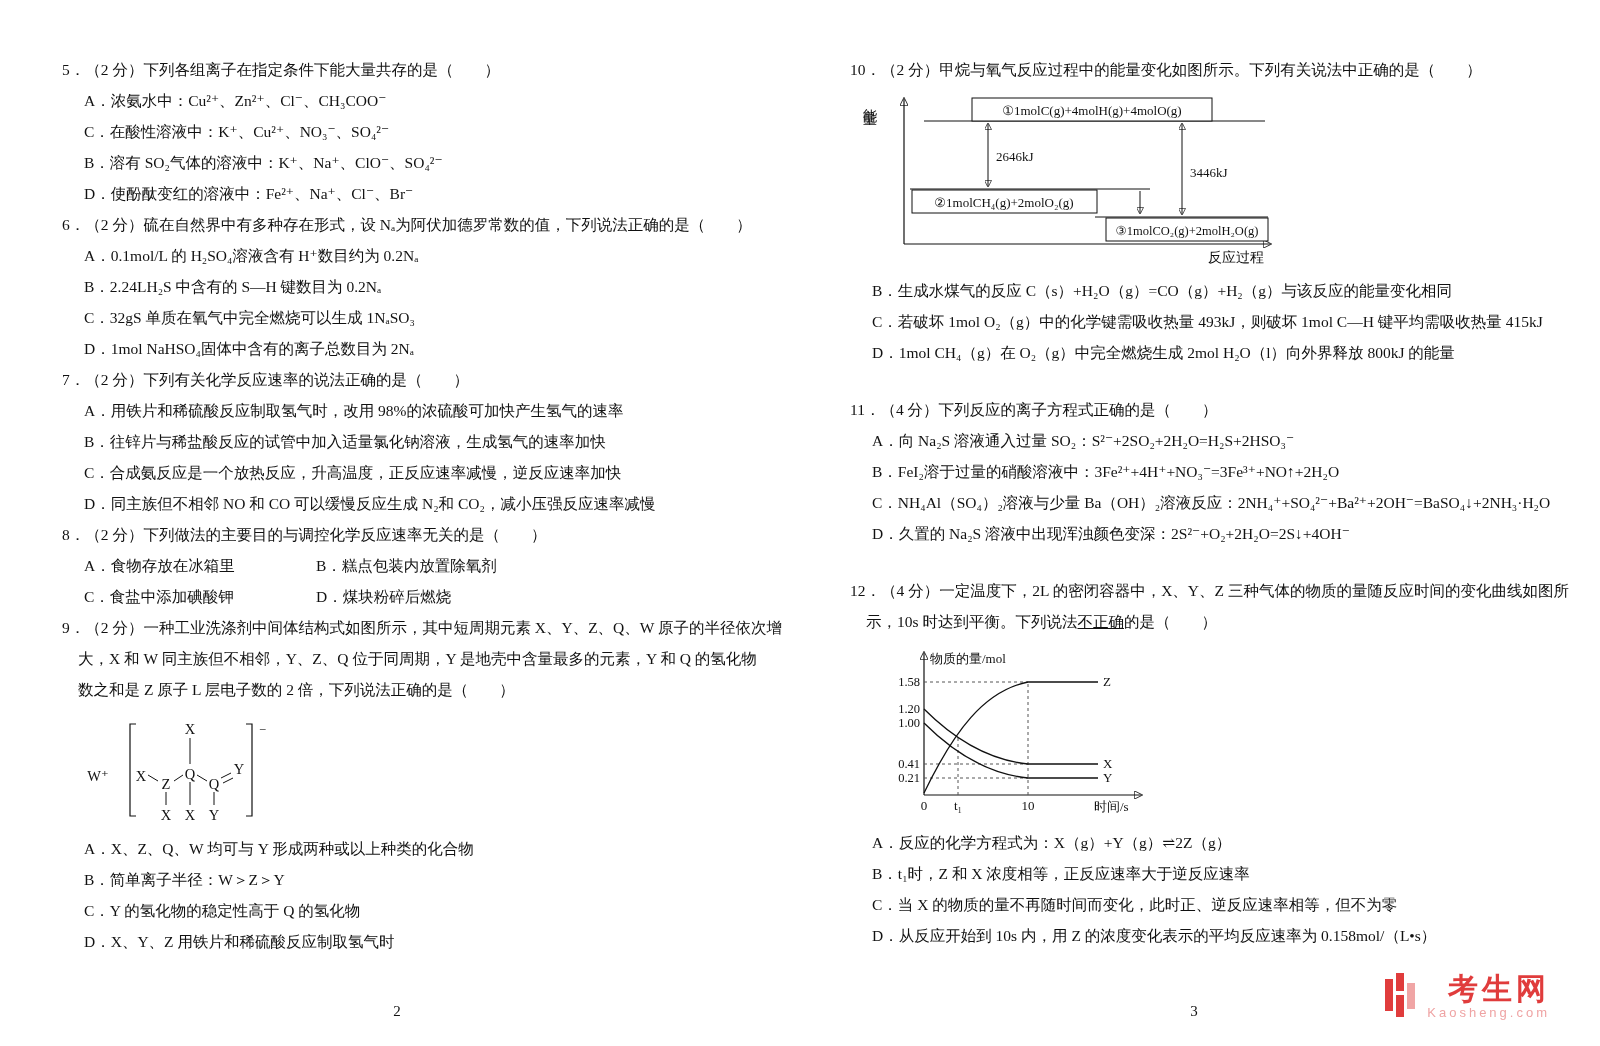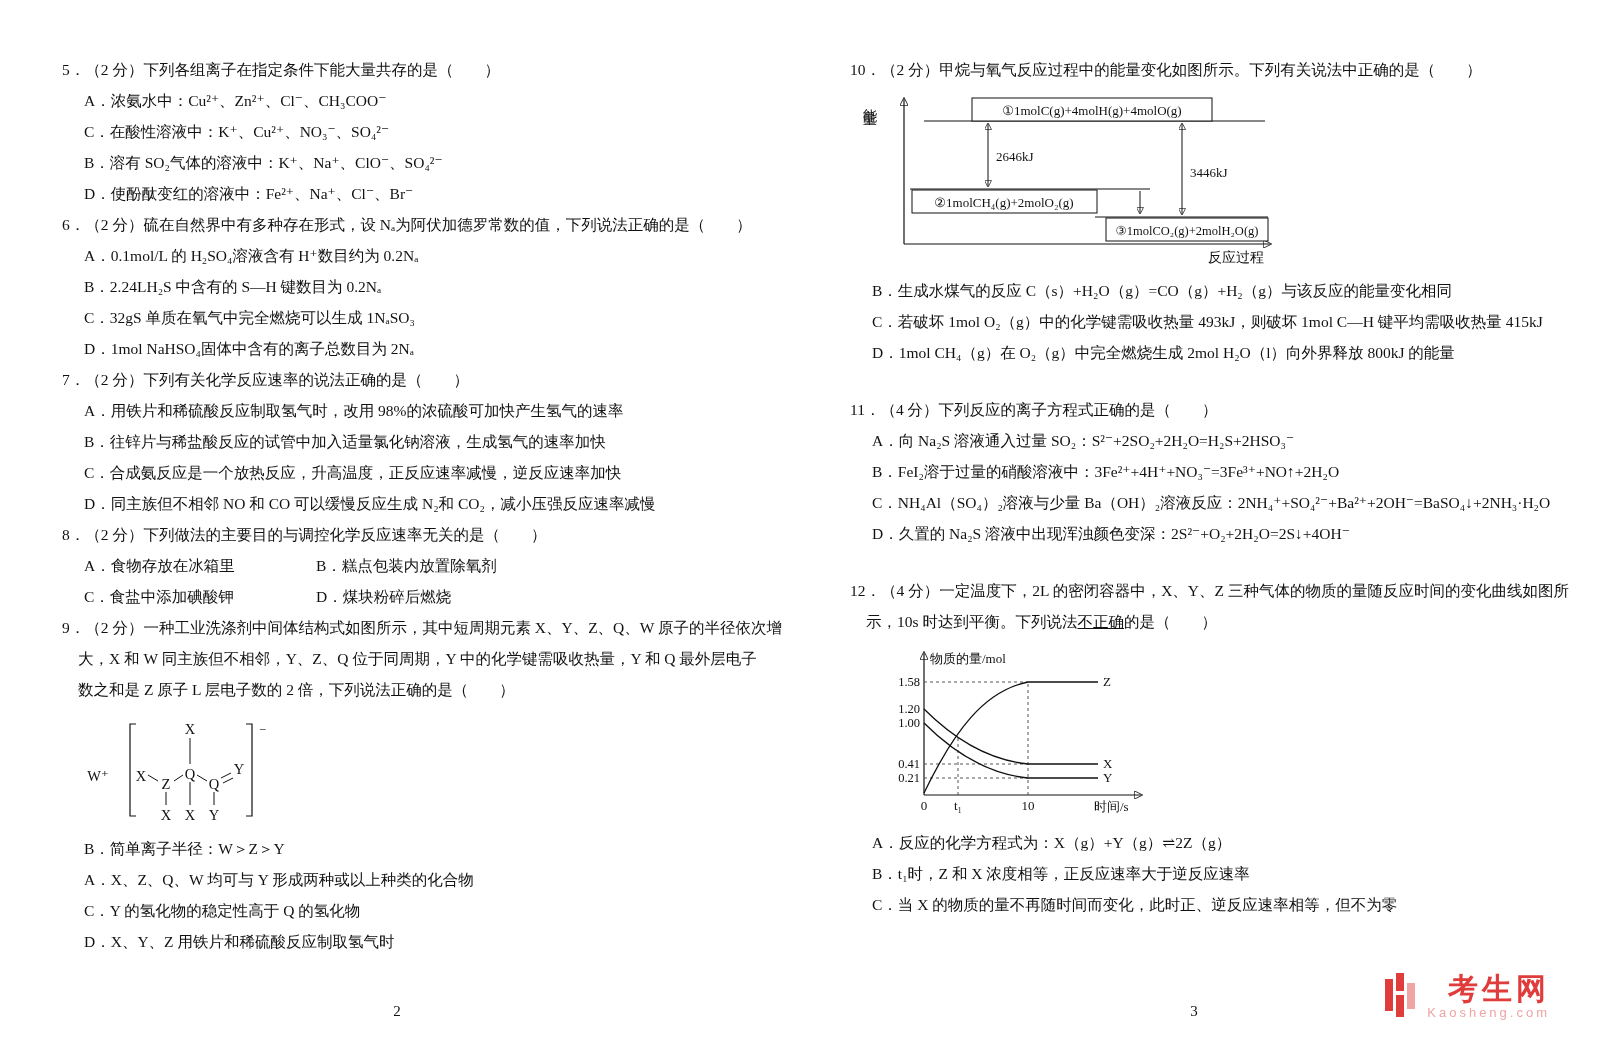--- a/index.html
+++ b/index.html
@@ -80,21 +80,21 @@
         <span>B．糕点包装内放置除氧剂</span>
       </div>
       <div class="line opt-row">
         <span class="cell-a">C．食盐中添加碘酸钾</span>
         <span>D．煤块粉碎后燃烧</span>
       </div>
     </div>
 
     <div class="q">
       <div class="line">9．（2 分）一种工业洗涤剂中间体结构式如图所示，其中短周期元素 X、Y、Z、Q、W 原子的半径依次增</div>
-      <div class="line cont">大，X 和 W 同主族但不相邻，Y、Z、Q 位于同周期，Y 中的化学键需吸收热量，Y 和 Q 最外层电子</div>
+      <div class="line cont">大，X 和 W 同主族但不相邻，Y、Z、Q 位于同周期，Y 是地壳中含量最多的元素，Y 和 Q 的氢化物</div>
       <div class="line cont">数之和是 Z 原子 L 层电子数的 2 倍，下列说法正确的是（　　）</div>
 
       <div class="fig fig9">
         <svg width="200" height="112" viewBox="0 0 200 112">
 
           <polyline points="58,12 52,12 52,104 58,104" stroke-width="1.2"></polyline>
           <polyline points="168,12 174,12 174,104 168,104" stroke-width="1.2"></polyline>
 
           <g stroke-width="1">
             <line x1="70" y1="63" x2="80" y2="69"></line>
@@ -115,22 +115,22 @@
           <text x="88" y="77" class="atom">Z</text>
           <text x="112" y="67" class="atom">Q</text>
           <text x="136" y="77" class="atom">Q</text>
           <text x="161" y="62" class="atom">Y</text>
           <text x="88" y="108" class="atom">X</text>
           <text x="112" y="108" class="atom">X</text>
           <text x="136" y="108" class="atom">Y</text>
         </svg>
       </div>
 
+      <div class="line opt">A．X、Z、Q、W 均可与 Y 形成两种或以上种类的化合物</div>
       <div class="line opt">B．简单离子半径：W＞Z＞Y</div>
-      <div class="line opt">A．X、Z、Q、W 均可与 Y 形成两种或以上种类的化合物</div>
       <div class="line opt">C．Y 的氢化物的稳定性高于 Q 的氢化物</div>
       <div class="line opt">D．X、Y、Z 用铁片和稀硫酸反应制取氢气时</div>
     </div>
 
     <div class="pagenum">2</div>
   </div>
 
   <div class="page page-r">
 
     <div class="q">
@@ -230,20 +230,21 @@
 
           <text x="48" y="167" class="mid">0</text>
           <text x="82" y="167" class="mid">t₁</text>
           <text x="152" y="167" class="mid">10</text>
         </svg>
       </div>
 
       <div class="line opt">A．反应的化学方程式为：X（g）+Y（g）⇌2Z（g）</div>
       <div class="line opt">B．t₁时，Z 和 X 浓度相等，正反应速率大于逆反应速率</div>
       <div class="line opt">C．当 X 的物质的量不再随时间而变化，此时正、逆反应速率相等，但不为零</div>
+      <div class="line opt">D．从反应开始到 10s 内，用 Z 的浓度变化表示的平均反应速率为 0.158mol/（L•s）</div>
     </div>
 
     <div class="pagenum">3</div>
   </div>
 
 </div>
 
 <div class="logo">
   <svg width="32" height="44" viewBox="0 0 32 44">
     <rect x="0" y="6" width="8" height="32" fill="#e03c3c"></rect>

